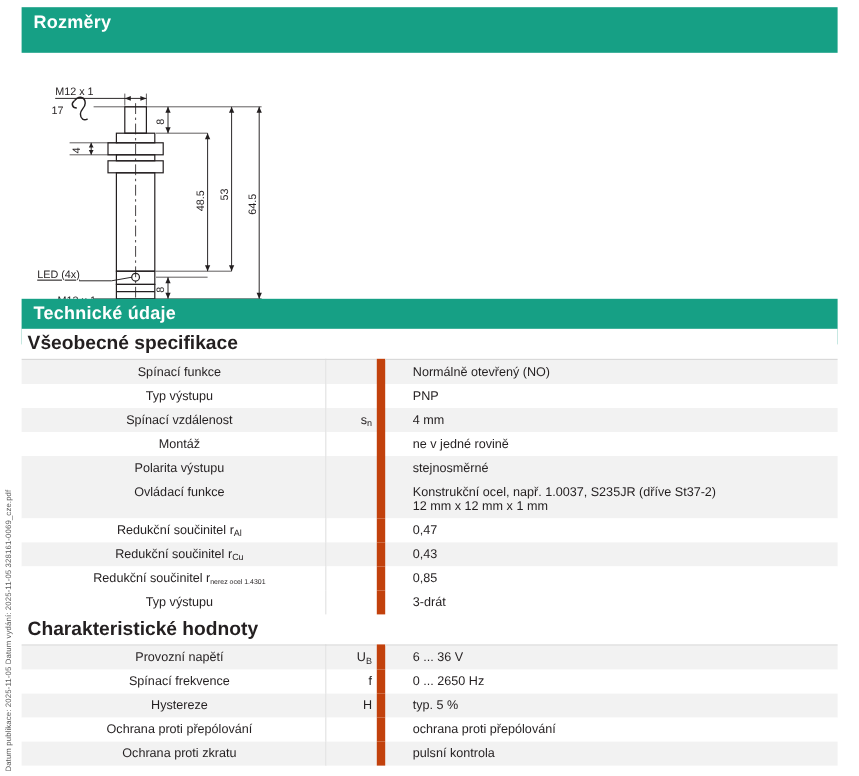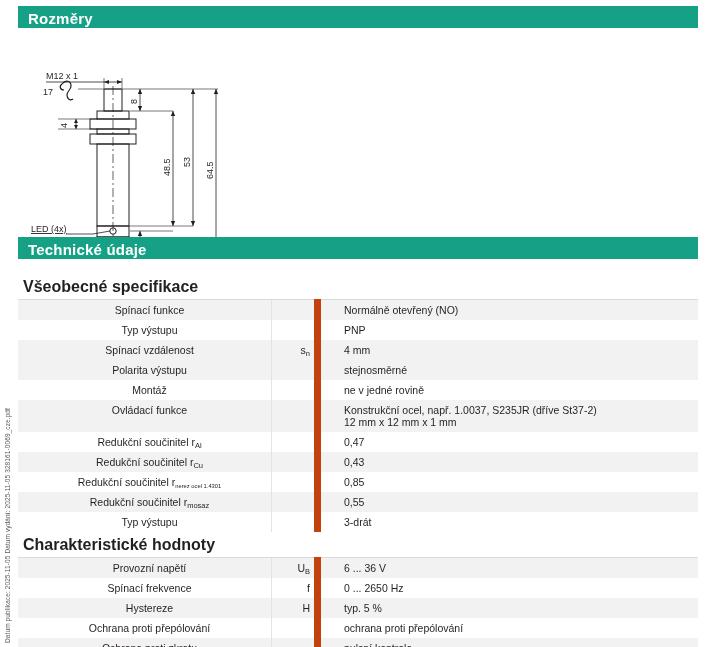--- a/index.html
+++ b/index.html
@@ -35,32 +35,32 @@
     position: absolute;
     left: 11px;
     bottom: 0;
   }
 
   
   .banner {
     position: absolute;
     left: 18px;
     width: 680px;
-    height: 22px;
+    height: 38px;
     background: #16a085;
     color: #ffffff;
     font-size: 15px;
     font-weight: bold;
     line-height: 26px;
     padding-left: 10px;
     box-sizing: border-box;
     letter-spacing: 0.2px;
   }
   #banner-dimensions { top: 6px; }
-  #banner-technical  { top: 237px; }
+  #banner-technical  { top: 249px; }
 
   
   .drawing {
     position: absolute;
     left: 18px;
     top: 40px;
     width: 250px;
     height: 190px;
     margin-top: 24px;
   }
@@ -238,29 +238,29 @@
       <tr class="data-row plain">
         <td class="c-label">Typ výstupu</td>
         <td class="c-sym"></td>
         <td class="c-val">PNP</td>
       </tr>
       <tr class="data-row stripe">
         <td class="c-label">Spínací vzdálenost</td>
         <td class="c-sym"><span>s</span><sub>n</sub></td>
         <td class="c-val">4 mm</td>
       </tr>
+      <tr class="data-row plain">
+        <td class="c-label">Montáž</td>
+        <td class="c-sym"></td>
+        <td class="c-val">ne v jedné rovině</td>
+      </tr>
       <tr class="data-row stripe">
         <td class="c-label">Polarita výstupu</td>
         <td class="c-sym"></td>
         <td class="c-val">stejnosměrné</td>
-      </tr>
-      <tr class="data-row plain">
-        <td class="c-label">Montáž</td>
-        <td class="c-sym"></td>
-        <td class="c-val">ne v jedné rovině</td>
       </tr>
       <tr class="data-row stripe">
         <td class="c-label">Ovládací funkce</td>
         <td class="c-sym"></td>
         <td class="c-val">
           <span class="val-line2">Konstrukční ocel, např. 1.0037, S235JR (dříve St37-2)</span>
           <span class="val-line2">12 mm x 12 mm x 1 mm</span>
         </td>
       </tr>
       <tr class="data-row plain">
@@ -271,25 +271,20 @@
       <tr class="data-row stripe">
         <td class="c-label"><span>Redukční součinitel r</span><sub>Cu</sub></td>
         <td class="c-sym"></td>
         <td class="c-val">0,43</td>
       </tr>
       <tr class="data-row plain">
         <td class="c-label"><span>Redukční součinitel r</span><sub class="tiny">nerez ocel 1.4301</sub></td>
         <td class="c-sym"></td>
         <td class="c-val">0,85</td>
       </tr>
-      <tr class="data-row stripe">
-        <td class="c-label"><span>Redukční součinitel r</span><sub>mosaz</sub></td>
-        <td class="c-sym"></td>
-        <td class="c-val">0,55</td>
-      </tr>
       <tr class="data-row plain">
         <td class="c-label">Typ výstupu</td>
         <td class="c-sym"></td>
         <td class="c-val">3-drát</td>
       </tr>
       <tr class="group-row">
         <td colspan="3">Charakteristické hodnoty</td>
       </tr>
       <tr class="data-row stripe">
         <td class="c-label">Provozní napětí</td>

